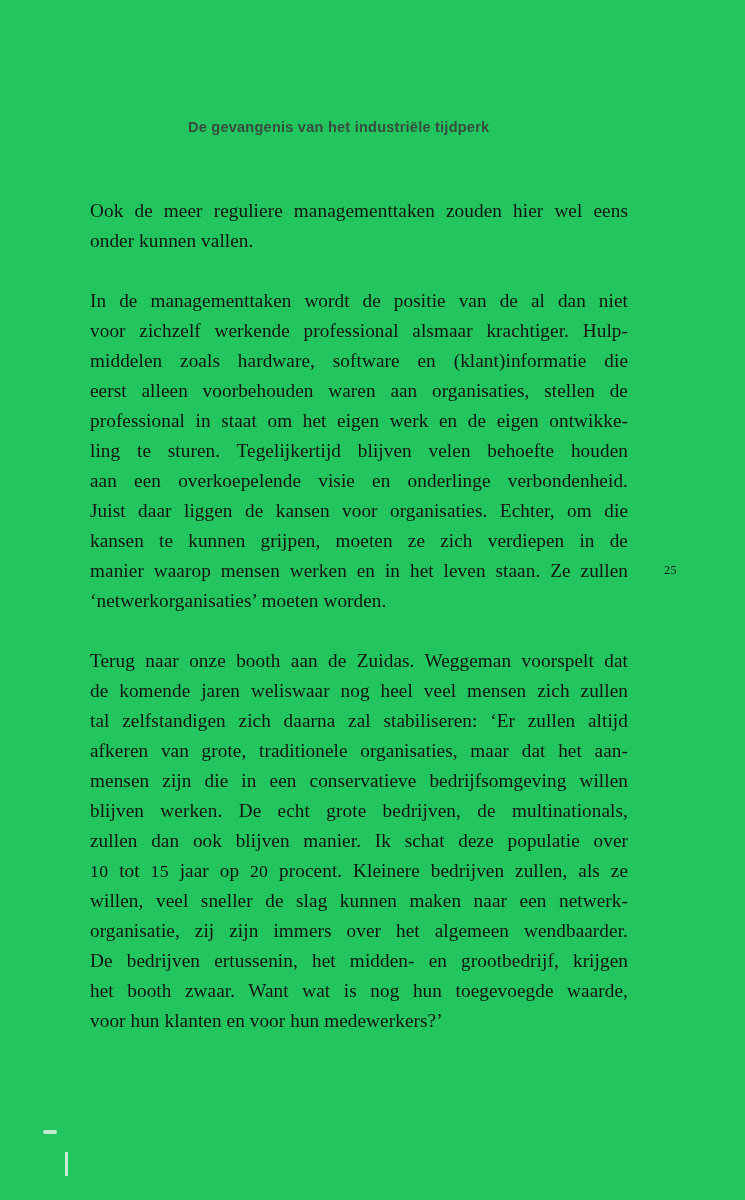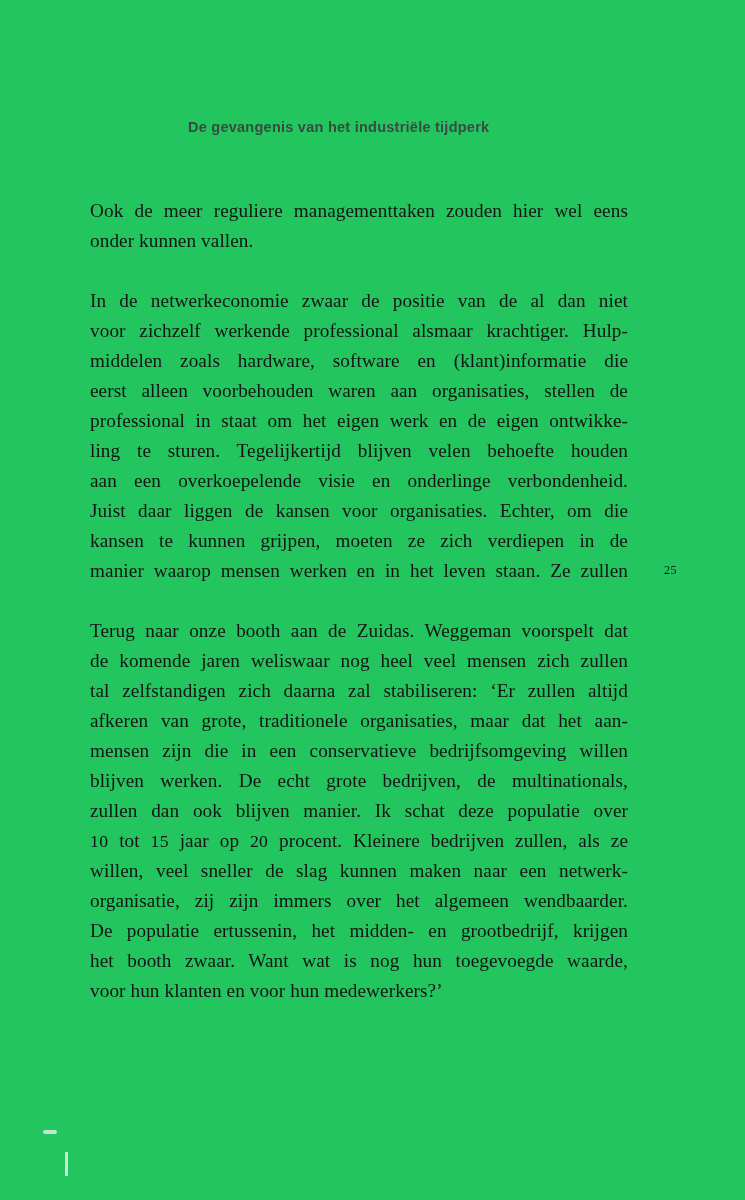--- a/index.html
+++ b/index.html
@@ -108,43 +108,44 @@
 <div class="page">
 
   <div class="running-header">De gevangenis van het industriële tijdperk</div>
 
   <div class="textblock">
     <p class="para">
         <span class="line">Ook de meer reguliere managementtaken zouden hier wel eens</span>
         <span class="line last">onder kunnen vallen.</span>
       </p>
     <p class="para">
-        <span class="line">In de netwerkeconomie zwaar de positie van de al dan niet</span>
+        <span class="line">In de managementtaken wordt de positie van de al dan niet</span>
         <span class="line">voor zichzelf werkende professional alsmaar krachtiger. Hulp-</span>
         <span class="line">middelen zoals hardware, software en (klant)informatie die</span>
         <span class="line">eerst alleen voorbehouden waren aan organisaties, stellen de</span>
         <span class="line">professional in staat om het eigen werk en de eigen ontwikke-</span>
         <span class="line">ling te sturen. Tegelijkertijd blijven velen behoefte houden</span>
         <span class="line">aan een overkoepelende visie en onderlinge verbondenheid.</span>
         <span class="line">Juist daar liggen de kansen voor organisaties. Echter, om die</span>
         <span class="line">kansen te kunnen grijpen, moeten ze zich verdiepen in de</span>
         <span class="line">manier waarop mensen werken en in het leven staan. Ze zullen</span>
+        <span class="line last">‘netwerkorganisaties’ moeten worden.</span>
       </p>
     <p class="para">
         <span class="line">Terug naar onze booth aan de Zuidas. Weggeman voorspelt dat</span>
         <span class="line">de komende jaren weliswaar nog heel veel mensen zich zullen</span>
         <span class="line">tal zelfstandigen zich daarna zal stabiliseren: ‘Er zullen altijd</span>
         <span class="line">afkeren van grote, traditionele organisaties, maar dat het aan-</span>
         <span class="line">mensen zijn die in een conservatieve bedrijfsomgeving willen</span>
         <span class="line">blijven werken. De echt grote bedrijven, de multinationals,</span>
         <span class="line">zullen dan ook blijven manier. Ik schat deze populatie over</span>
         <span class="line"><span class="osf">10</span> tot <span class="osf">15</span> jaar op <span class="osf">20</span> procent. Kleinere bedrijven zullen, als ze</span>
         <span class="line">willen, veel sneller de slag kunnen maken naar een netwerk-</span>
         <span class="line">organisatie, zij zijn immers over het algemeen wendbaarder.</span>
-        <span class="line">De populatie ertussenin, het midden- en grootbedrijf, krijgen</span>
+        <span class="line">De bedrijven ertussenin, het midden- en grootbedrijf, krijgen</span>
         <span class="line">het booth zwaar. Want wat is nog hun toegevoegde waarde,</span>
         <span class="line last">voor hun klanten en voor hun medewerkers?’</span>
       </p>
   </div>
 
   <div class="folio">25</div>
 
   <div class="artifact artifact-smudge"></div>
   <div class="artifact artifact-streak"></div>
 

